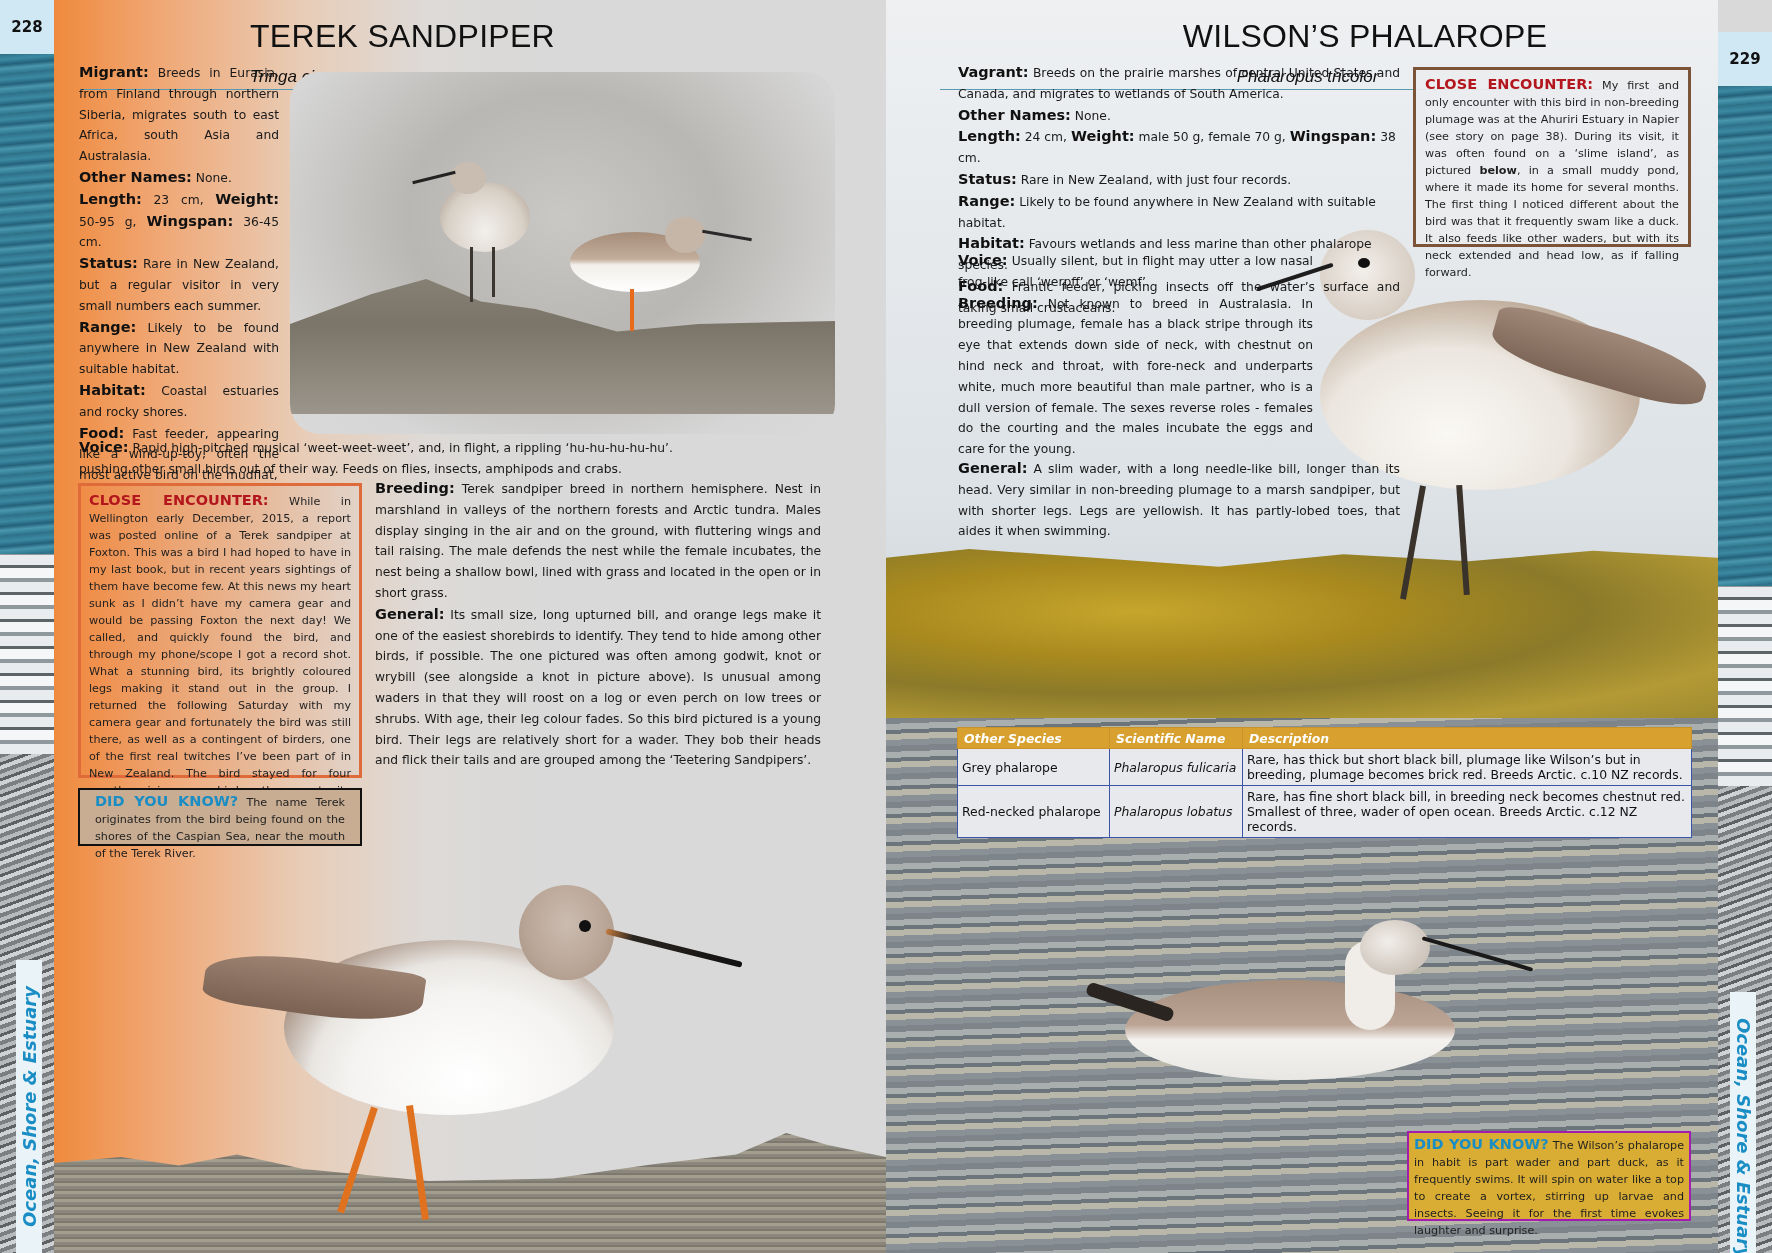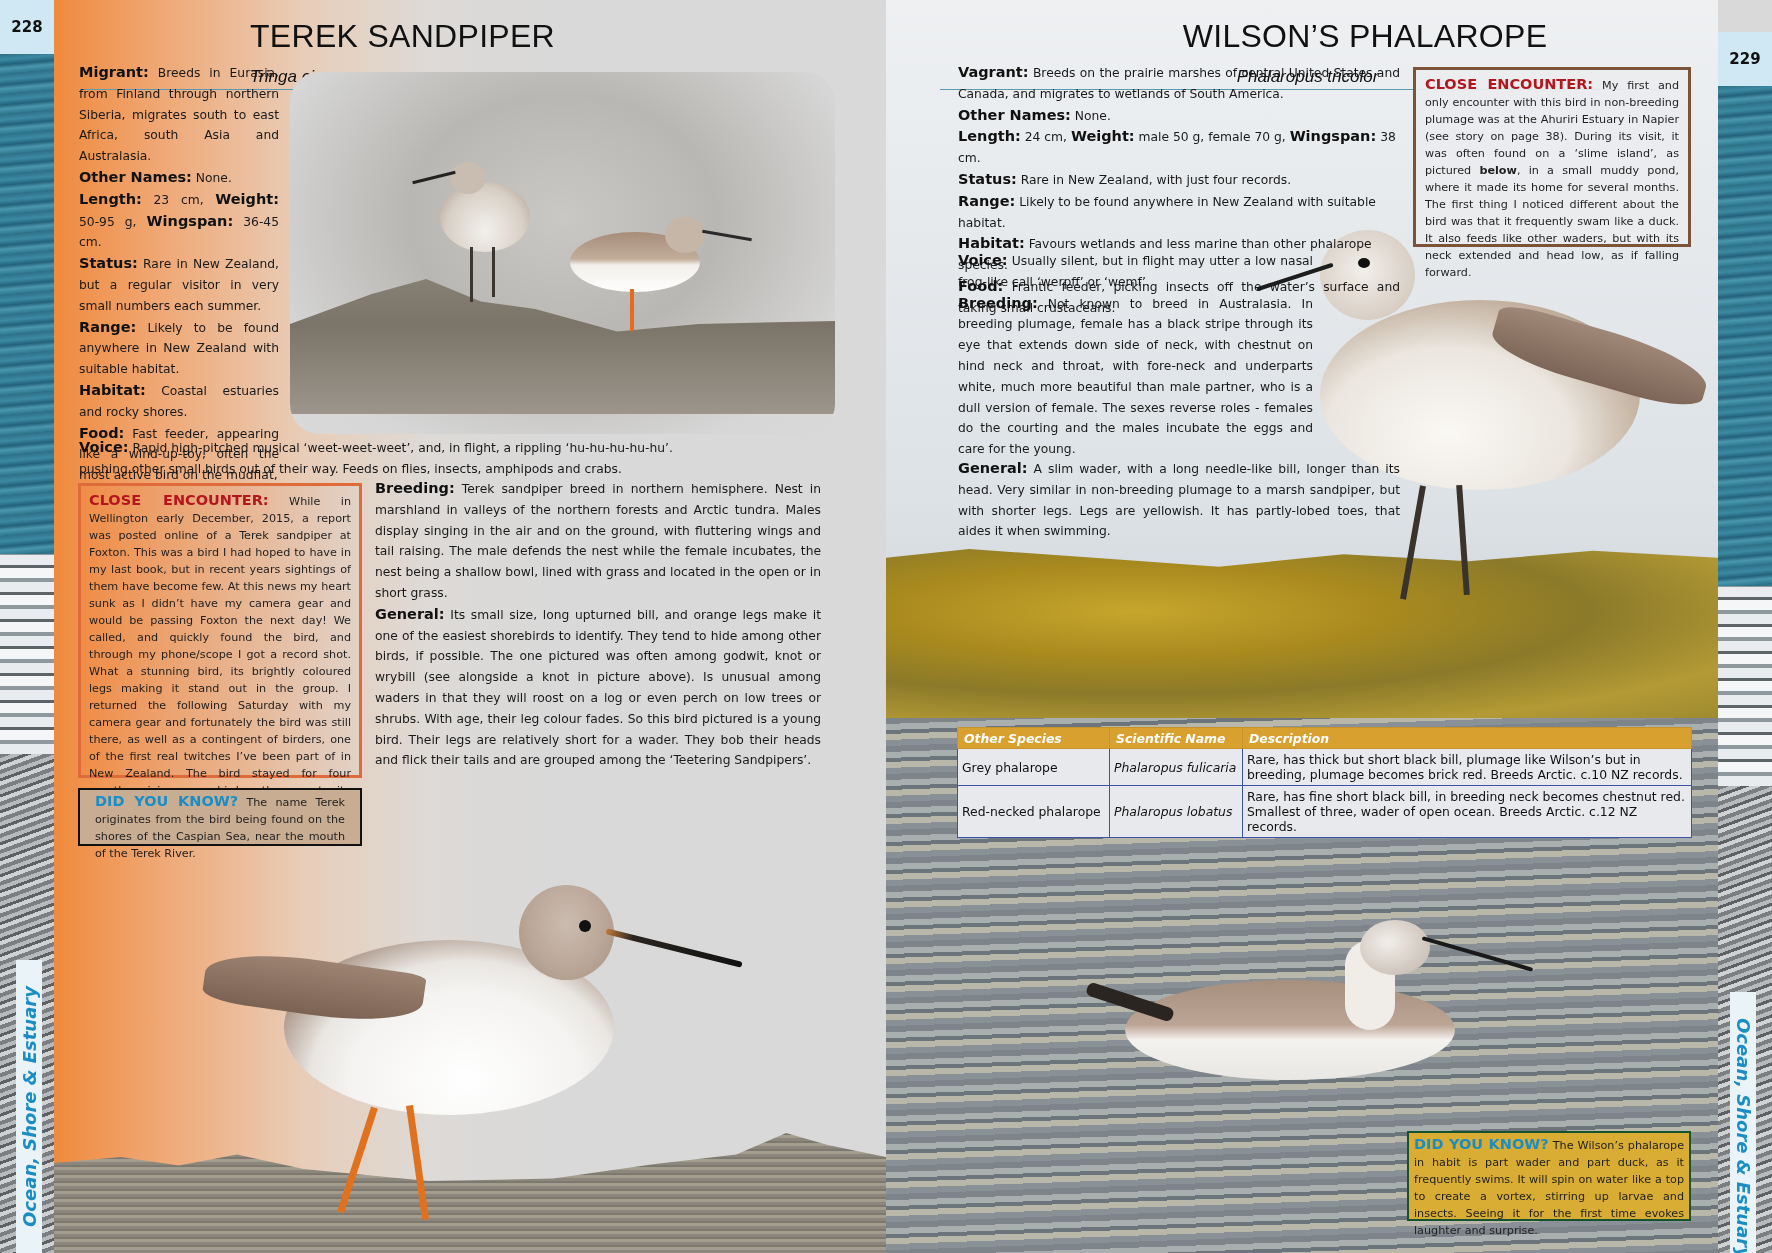--- a/index.html
+++ b/index.html
@@ -56,21 +56,21 @@
 
   
   .box { position: absolute; font-size: 11.2px; line-height: 17px; text-align: justify; color: #1f1f1f; }
   .box .hd { font-weight: bold; font-size: 14.5px; }
   .ce-left { left: 78px; top: 483px; width: 284px; height: 295px; border: 3px solid #e06b3a; padding: 6px 8px; background: linear-gradient(90deg, rgba(240,140,70,0.9), rgba(225,210,200,0.9)); }
   .ce-left .hd { color: #b3161c; }
   .dyk-left { left: 78px; top: 788px; width: 284px; height: 58px; border: 2px solid #111; padding: 3px 15px; background: #c8ad93; }
   .dyk .hd, .dyk-left .hd, .dyk-right .hd { color: #1a8ec4; }
   .ce-right { left: 1413px; top: 67px; width: 278px; height: 180px; border: 3px solid #7a5338; padding: 6px 9px; background: rgba(235,236,238,0.95); }
   .ce-right .hd { color: #b3161c; }
-  .dyk-right { left: 1407px; top: 1131px; width: 284px; height: 90px; border: 2px solid #14532d; padding: 3px 5px; background: #d9ad34; }
+  .dyk-right { left: 1407px; top: 1131px; width: 284px; height: 90px; border: 2px solid #a21caf; padding: 3px 5px; background: #d9ad34; }
 
   
   .species-table { position: absolute; left: 957px; top: 727px; width: 735px; border-collapse: collapse; font-size: 12.4px; background: #e7e9ec; }
   .species-table th { background: #d7a02f; color: #fff; font-style: italic; font-weight: bold; text-align: left; padding: 2px 6px; border: 1.5px solid #c8922a; height: 21px; }
   .species-table td { padding: 3px 4px; border: 1.5px solid #3a55a8; color: #111; line-height: 15px; vertical-align: middle; height: 37px; }
   .species-table td.sci { font-style: italic; }
 </style>
 </head>
 <body>
 

